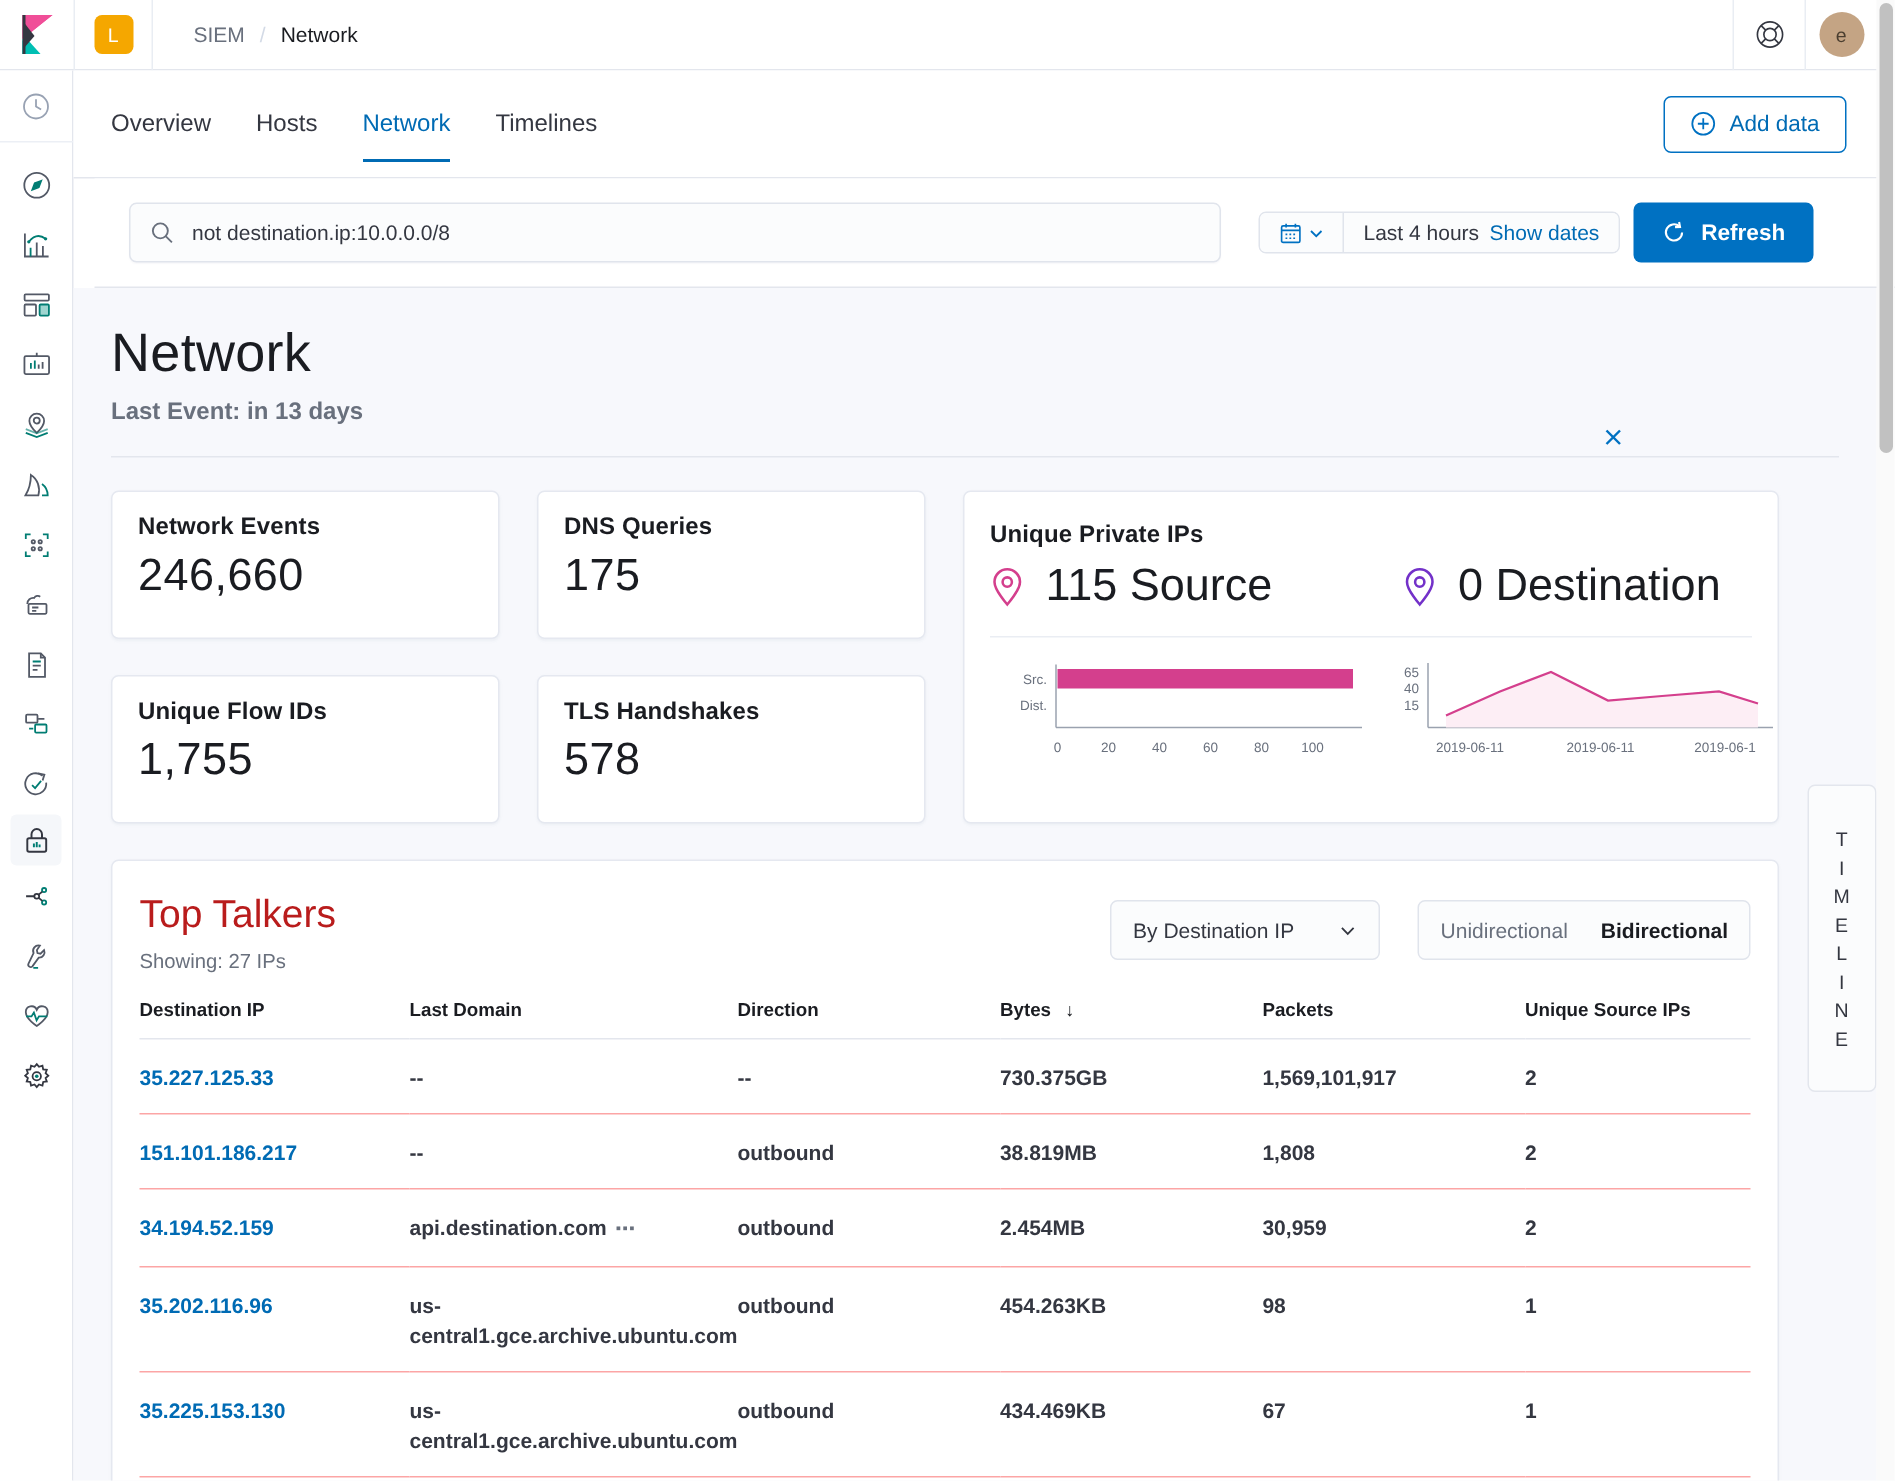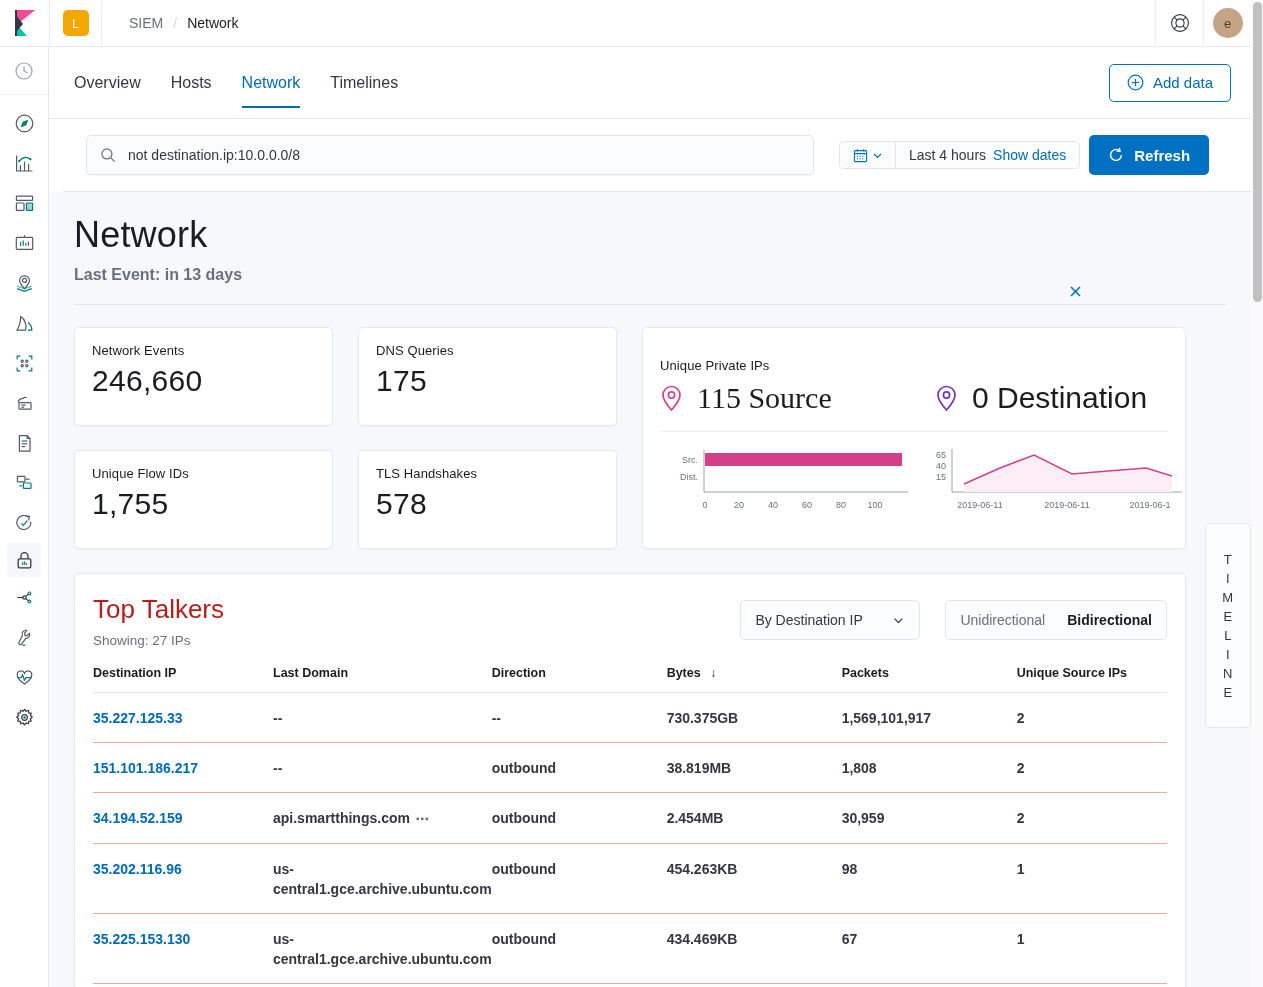--- a/index.html
+++ b/index.html
@@ -139,26 +139,26 @@
   }
 
   
   .stats { display: flex; padding: 22px 25px 0 25px; gap: 25px; }
   .stat-col { display: flex; flex-direction: column; gap: 24px; }
   .card {
     background: #ffffff; border: 1px solid #e5e8f0; border-radius: 5px;
     box-shadow: 0 1px 2px rgba(152,162,179,.10);
   }
   .stat-card { width: 259px; height: 99px; padding: 15px 17px 0 17px; }
-  .stat-label { font-size: 13px; font-weight: 400; color: #1a1c21; letter-spacing: .1px;}
+  .stat-label { font-size: 16px; font-weight: 700; color: #1a1c21; letter-spacing: .1px;}
   .stat-value { font-size: 30px; font-weight: 300; color: #1a1c21; margin-top: 6px; letter-spacing: .3px;}
-  .priv-card { width: 544px; height: 222px; padding: 30px 17px 0 17px; }
+  .priv-card { width: 544px; height: 222px; padding: 20px 17px 0 17px; }
   .priv-row { display: flex; align-items: center; margin-top: 8px; }
   .priv-item { display: flex; align-items: center; gap: 14px; }
-  .priv-item.src { width: 275px; font-family: Liberation Serif, serif; }
+  .priv-item.src { width: 275px; }
   .priv-num { font-size: 30px; font-weight: 300; color: #1a1c21; }
   .priv-rule { height: 1px; background: #eaedf3; margin: 16px 0 0 0; }
   .priv-charts { display: flex; margin-top: 12px; }
   .mini-bar-chart { width: 250px; }
   .mini-area-chart { width: 265px; margin-left: 12px; }
 
   
   .talkers {
     margin: 24px 25px 0 25px; width: 1112px; height: 420px;
     background: #ffffff; border: 1px solid #e5e8f0; border-radius: 5px;
@@ -642,21 +642,21 @@
           <td class="ip"><a href="#">151.101.186.217</a></td>
           <td class="domain-cell"><span class="domain-wrap">--</span></td>
           <td>outbound</td>
           <td>38.819MB</td>
           <td>1,808</td>
           <td>2</td>
         </tr>
         <tr>
           <td class="ip"><a href="#">34.194.52.159</a></td>
           <td class="domain-cell">
-            <span class="domain-wrap">api.smartthings.com</span><span class="dots">▪▪▪</span>
+            <span class="domain-wrap">api.destination.com</span><span class="dots">▪▪▪</span>
           </td>
           <td>outbound</td>
           <td>2.454MB</td>
           <td>30,959</td>
           <td>2</td>
         </tr>
         <tr>
           <td class="ip"><a href="#">35.202.116.96</a></td>
           <td class="domain-cell"><span class="domain-wrap">us-central1.gce.archive.ubuntu.com</span></td>
           <td>outbound</td>

